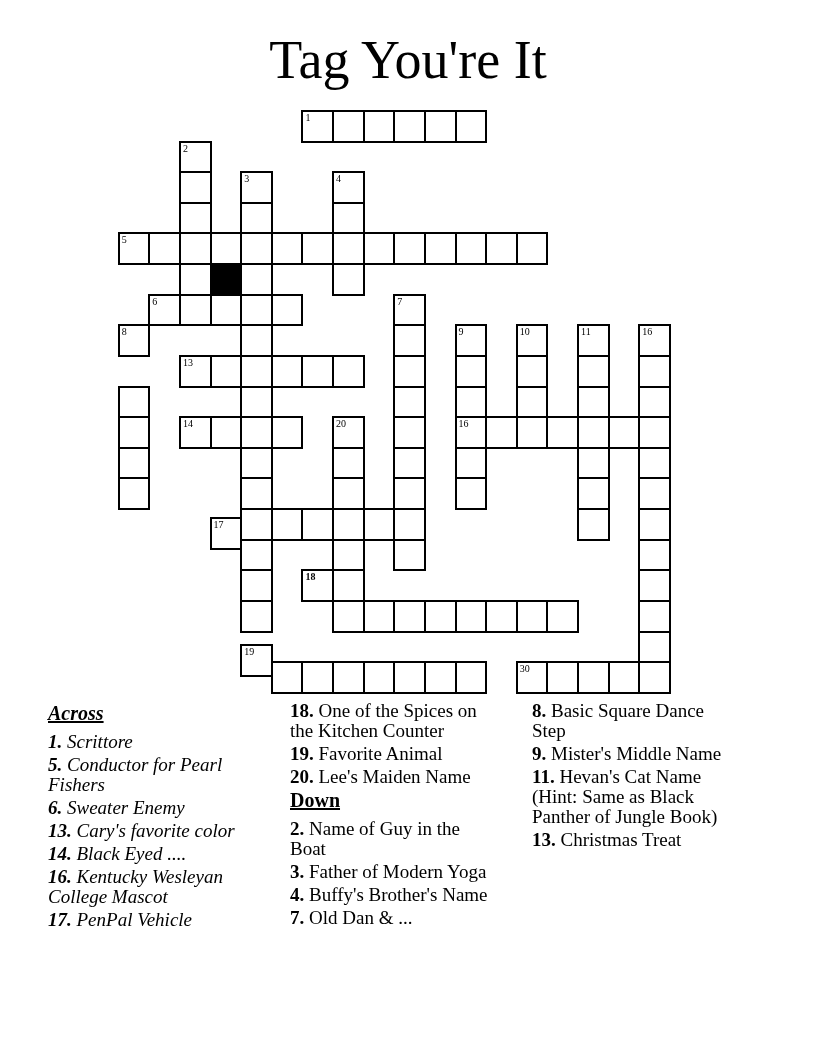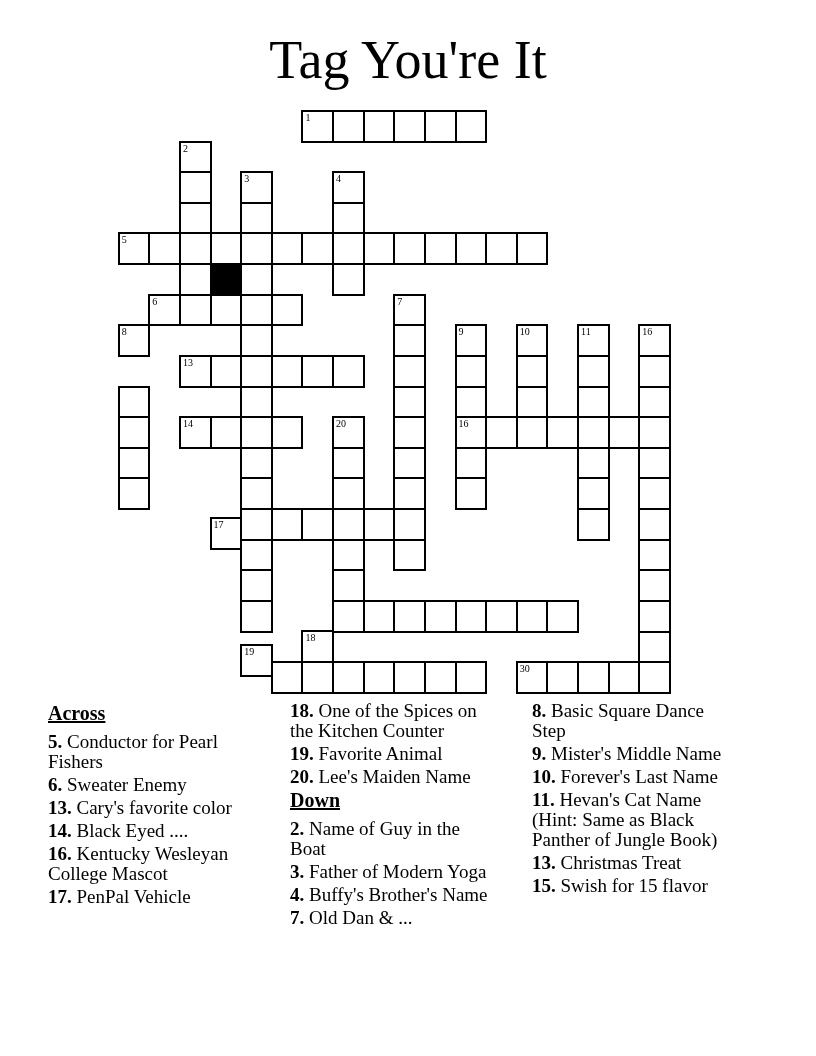--- a/index.html
+++ b/index.html
@@ -38,21 +38,21 @@
     position: absolute;
     top: 0px;
     left: 2px;
     font-size: 10px;
     line-height: 11px;
     font-family: "Liberation Serif", serif;
     color: #000;
   }
   .clues { position: absolute; left: 48px; top: 701px; width: 740px; }
   .clue-col { position: absolute; top: 0; }
-  .clue-col.c0 { left: 0px;   width: 222px; }
+  .clue-col.c0 { left: 0px;   width: 222px; font-style: italic; }
   .clue-col.c1 { left: 242px; width: 206px; }
   .clue-col.c2 { left: 484px; width: 206px; }
   .clue-header {
     font-size: 20px;
     line-height: 21px;
     font-weight: bold;
     text-decoration: underline;
     margin: 0 0 8px 0;
   }
   .clue-col .clue-header + .clue, .clue-header { margin-top: 2px; }
@@ -203,21 +203,21 @@
       <div class="cell" style="left: 577px; top: 508.06px;"></div>
       <div class="cell" style="left: 638.24px; top: 508.06px;"></div>
       <div class="cell" style="left: 240.18px; top: 538.68px;"></div>
       <div class="cell" style="left: 332.04px; top: 538.68px;"></div>
       <div class="cell" style="left: 393.28px; top: 538.68px;"></div>
       <div class="cell" style="left: 638.24px; top: 538.68px;"></div>
       <div class="cell" style="left: 240.18px; top: 569.3px;"></div>
       <div class="cell" style="left: 332.04px; top: 569.3px;"></div>
       <div class="cell" style="left: 638.24px; top: 569.3px;"></div>
       <div class="cell" style="left: 240.18px; top: 599.92px;"></div>
-      <div class="cell" style="left: 301.42px; top: 630px;">
+      <div class="cell" style="left: 301.42px; top: 569px; font-weight: bold;">
         <span class="num">18</span>
       </div>
       <div class="cell" style="left: 332.04px; top: 599.92px;"></div>
       <div class="cell" style="left: 362.66px; top: 599.92px;"></div>
       <div class="cell" style="left: 393.28px; top: 599.92px;"></div>
       <div class="cell" style="left: 423.9px; top: 599.92px;"></div>
       <div class="cell" style="left: 454.52px; top: 599.92px;"></div>
       <div class="cell" style="left: 485.14px; top: 599.92px;"></div>
       <div class="cell" style="left: 515.76px; top: 599.92px;"></div>
       <div class="cell" style="left: 546.38px; top: 599.92px;"></div>
@@ -237,39 +237,38 @@
         <span class="num">30</span>
       </div>
       <div class="cell" style="left: 546.38px; top: 661.16px;"></div>
       <div class="cell" style="left: 577px; top: 661.16px;"></div>
       <div class="cell" style="left: 607.62px; top: 661.16px;"></div>
       <div class="cell" style="left: 638.24px; top: 661.16px;"></div>
     </div>
   <div class="clues">
       <div class="clue-col c0">
         <div class="clue-header">Across</div>
+        <p class="clue"><b>1.</b> Scrittore</p>
         <p class="clue"><b>5.</b> Conductor for Pearl Fishers</p>
         <p class="clue"><b>6.</b> Sweater Enemy</p>
         <p class="clue"><b>13.</b> Cary's favorite color</p>
         <p class="clue"><b>14.</b> Black Eyed ....</p>
         <p class="clue"><b>16.</b> Kentucky Wesleyan College Mascot</p>
         <p class="clue"><b>17.</b> PenPal Vehicle</p>
       </div>
       <div class="clue-col c1">
         <p class="clue"><b>18.</b> One of the Spices on the Kitchen Counter</p>
         <p class="clue"><b>19.</b> Favorite Animal</p>
         <p class="clue"><b>20.</b> Lee's Maiden Name</p>
         <div class="clue-header">Down</div>
         <p class="clue"><b>2.</b> Name of Guy in the Boat</p>
         <p class="clue"><b>3.</b> Father of Modern Yoga</p>
         <p class="clue"><b>4.</b> Buffy's Brother's Name</p>
         <p class="clue"><b>7.</b> Old Dan &amp; ...</p>
       </div>
       <div class="clue-col c2">
         <p class="clue"><b>8.</b> Basic Square Dance Step</p>
         <p class="clue"><b>9.</b> Mister's Middle Name</p>
-        <p class="clue"><b>10.</b> Forever's Last Name</p>
         <p class="clue"><b>11.</b> Hevan's Cat Name (Hint: Same as Black Panther of Jungle Book)</p>
         <p class="clue"><b>13.</b> Christmas Treat</p>
-        <p class="clue"><b>15.</b> Swish for 15 flavor</p>
       </div>
     </div>
 </div>
 
 </body></html>

